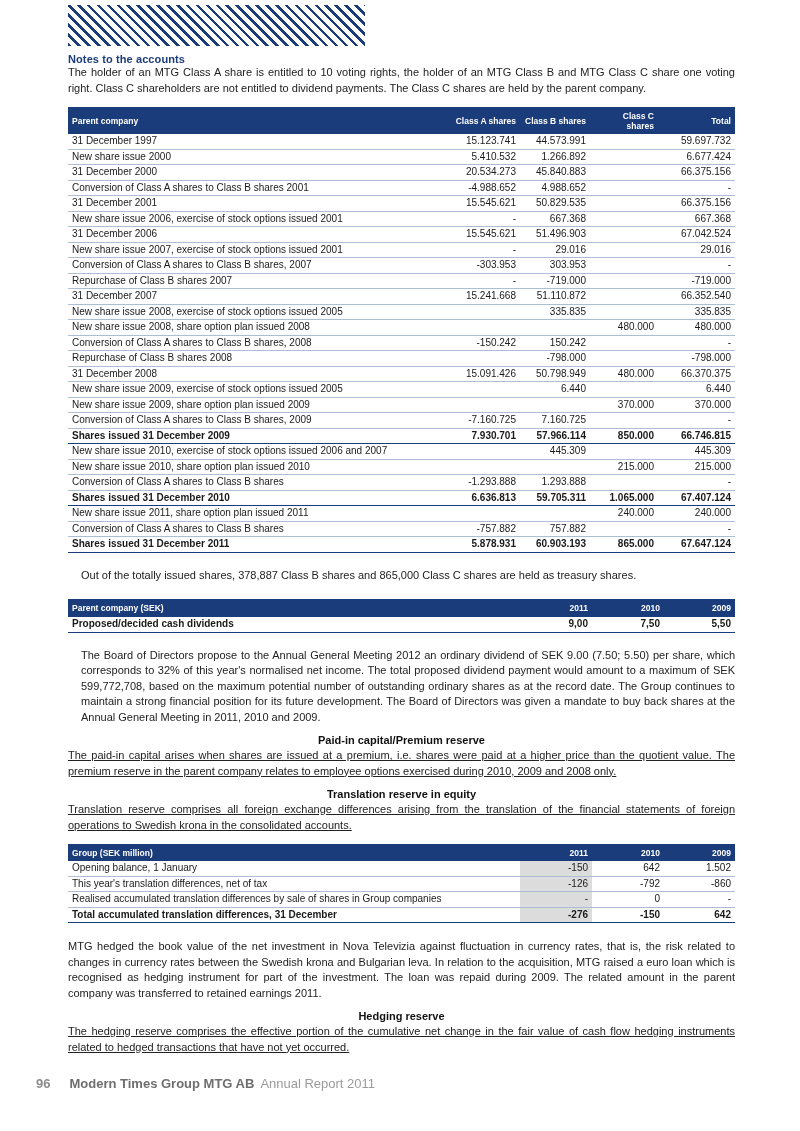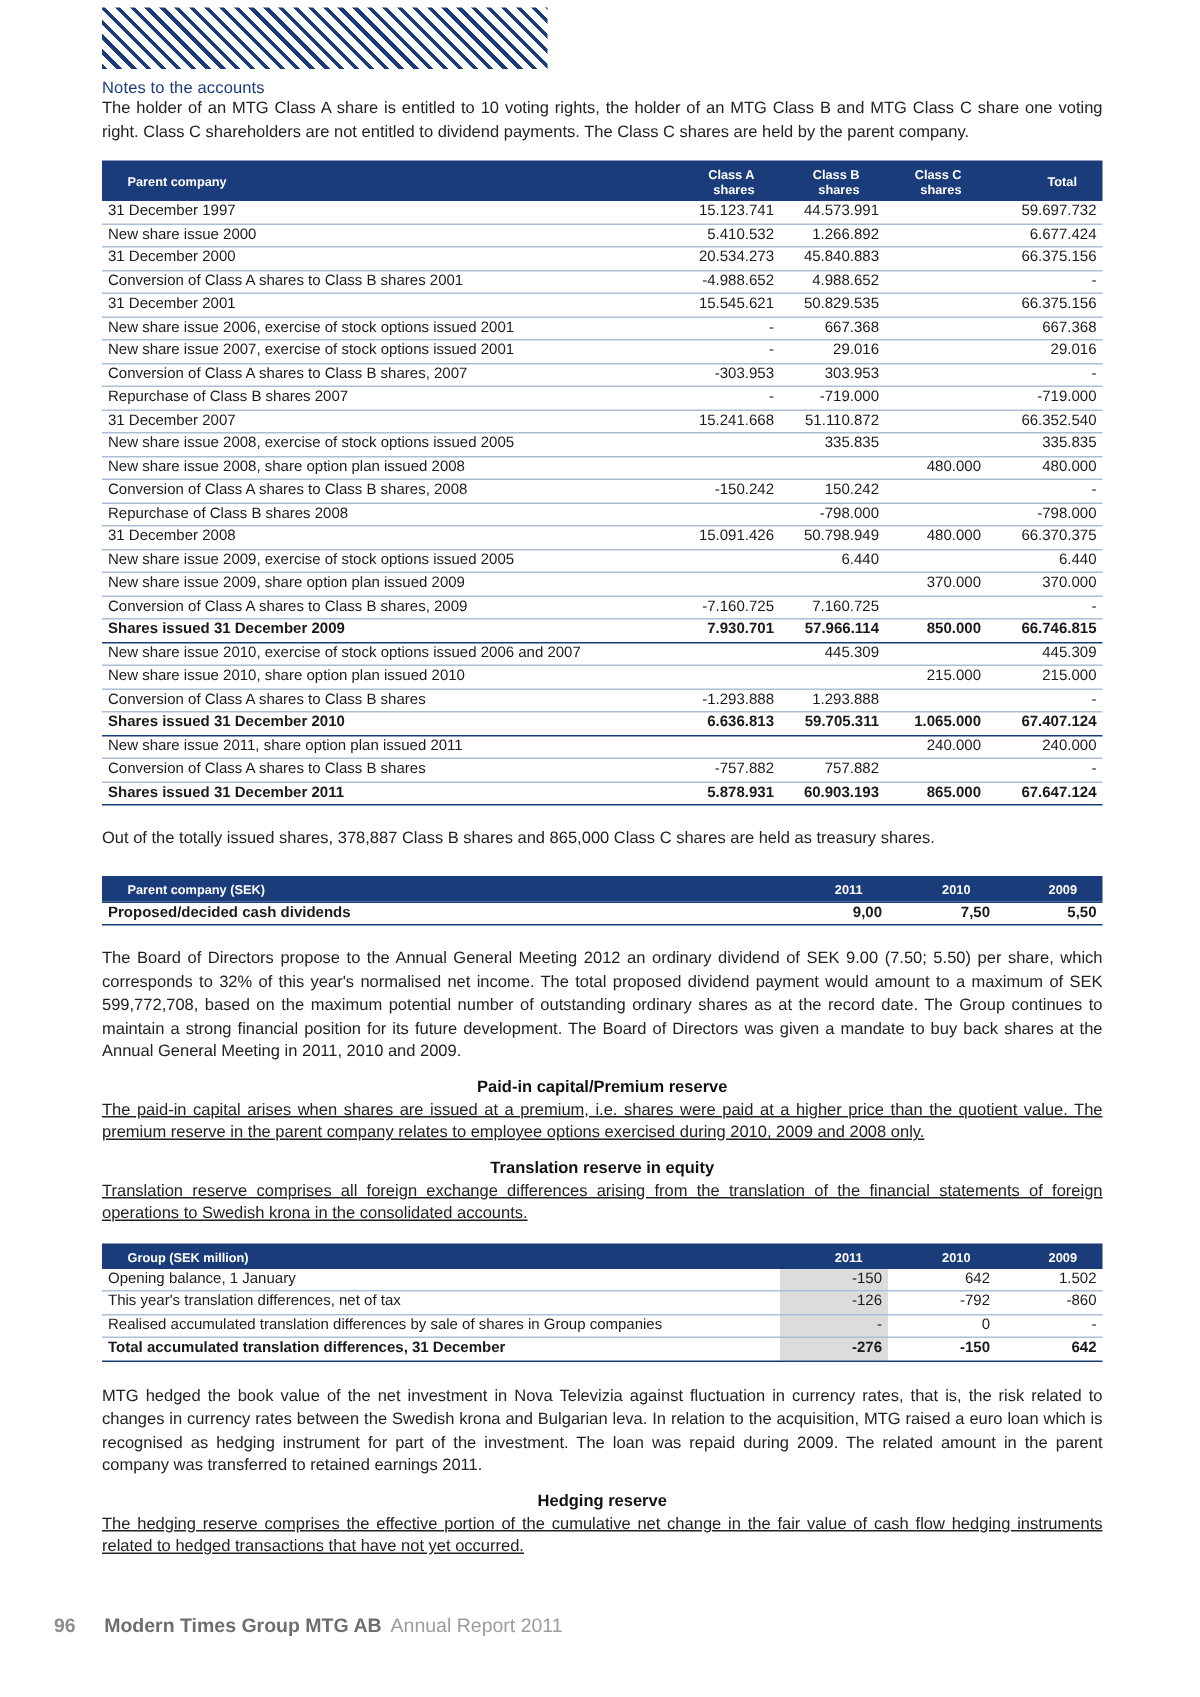--- a/index.html
+++ b/index.html
@@ -4,37 +4,37 @@
 <style>
   * { box-sizing: border-box; margin: 0; padding: 0; }
   html, body { background: #ffffff; }
   body { font-family: "Liberation Sans", sans-serif; color: #1a1a1a; }
   .page { position: relative; width: 800px; height: 1131px; background: #fff; overflow: hidden; }
 
   .hatch {
     margin: 5px 0 0 68px; width: 297px; height: 41px;
     background: repeating-linear-gradient(45deg, #1b3c7a 0 2.5px, #ffffff 2.5px 7px);
   }
-  .section-label { margin: 7px 0 0 68px; font-size: 11px; font-weight: normal; color: #1b3c7a; letter-spacing: .1px; }
+  .section-label { margin: 7px 0 0 68px; font-size: 11px; font-weight: bold; color: #1b3c7a; letter-spacing: .1px; }
 
   .content { margin: 0 67px 0 68px; width: 667px; }
   .para { font-size: 11px; line-height: 15.5px; text-align: justify; color: #222; }
   .intro { }
-  .mt15 { margin-top: 15px; }
+  .mt15 { margin-top: 15px; margin-left: 13px; }
   .mt16 { margin-top: 16px; }
   h3.sub { font-size: 11px; font-weight: bold; margin-top: 9px; color: #111; text-align: center; }
   .after-h3 { margin-top: 2px; text-decoration: underline; }
 
   table.tbl { border-collapse: collapse; width: 667px; table-layout: fixed; }
   .tbl-wrap1 { margin-top: 11px; }
   .tbl-wrap2 { margin-top: 16px; }
   .tbl-wrap3 { margin-top: 11px; }
   .tbl th {
     background: #1b3c7a; color: #ffffff; font-size: 8.5px; font-weight: bold;
-    padding: 4px 17px 3px; text-align: right; vertical-align: middle;
+    padding: 4px 4px 3px; text-align: right; vertical-align: middle;
   }
   .tbl th.lbl { text-align: left; }
   .tbl td { font-size: 10px; line-height: 12px; padding: 1px 4px 1.5px; border-bottom: 1px solid #aebdd6; vertical-align: bottom; }
   .tbl td.num { text-align: right; }
   .tbl tr.bold td { font-weight: bold; border-top: 1.5px solid #1b3c7a; border-bottom: 1.5px solid #1b3c7a; }
   table.translation td:nth-child(2) { background: #dcdcdc; }
 
   .footer { position: absolute; left: 36px; top: 1076px; font-size: 13px; color: #9b9b9b; }
   .footer .pgnum { color: #8c8c8c; font-weight: bold; margin-right: 19px; }
   .footer .co { color: #6e6e6e; font-weight: bold; margin-right: 6px; }
@@ -105,20 +105,27 @@
             <td class="num">66.375.156</td>
           </tr>
           <tr>
             <td class="lbl">New share issue 2006, exercise of stock options issued 2001</td>
             <td class="num">-</td>
             <td class="num">667.368</td>
             <td class="num"></td>
             <td class="num">667.368</td>
           </tr>
           <tr>
+            <td class="lbl">31 December 2006</td>
+            <td class="num">15.545.621</td>
+            <td class="num">51.496.903</td>
+            <td class="num"></td>
+            <td class="num">67.042.524</td>
+          </tr>
+          <tr>
             <td class="lbl">New share issue 2007, exercise of stock options issued 2001</td>
             <td class="num">-</td>
             <td class="num">29.016</td>
             <td class="num"></td>
             <td class="num">29.016</td>
           </tr>
           <tr>
             <td class="lbl">Conversion of Class A shares to Class B shares, 2007</td>
             <td class="num">-303.953</td>
             <td class="num">303.953</td>

